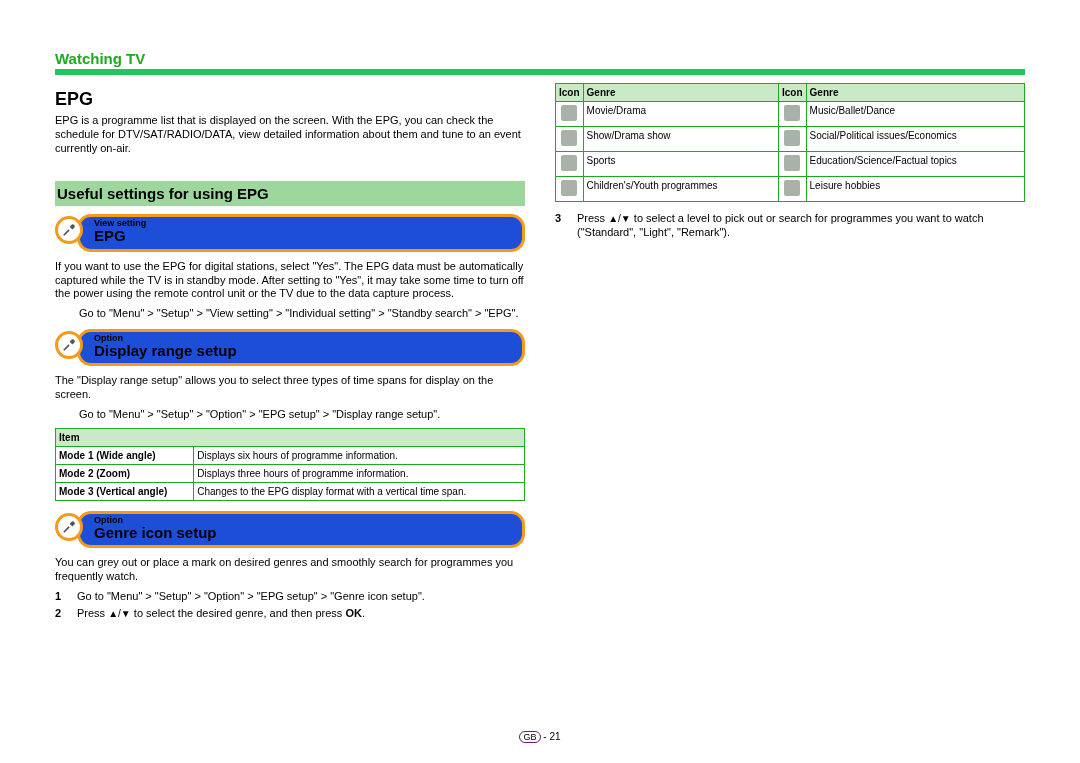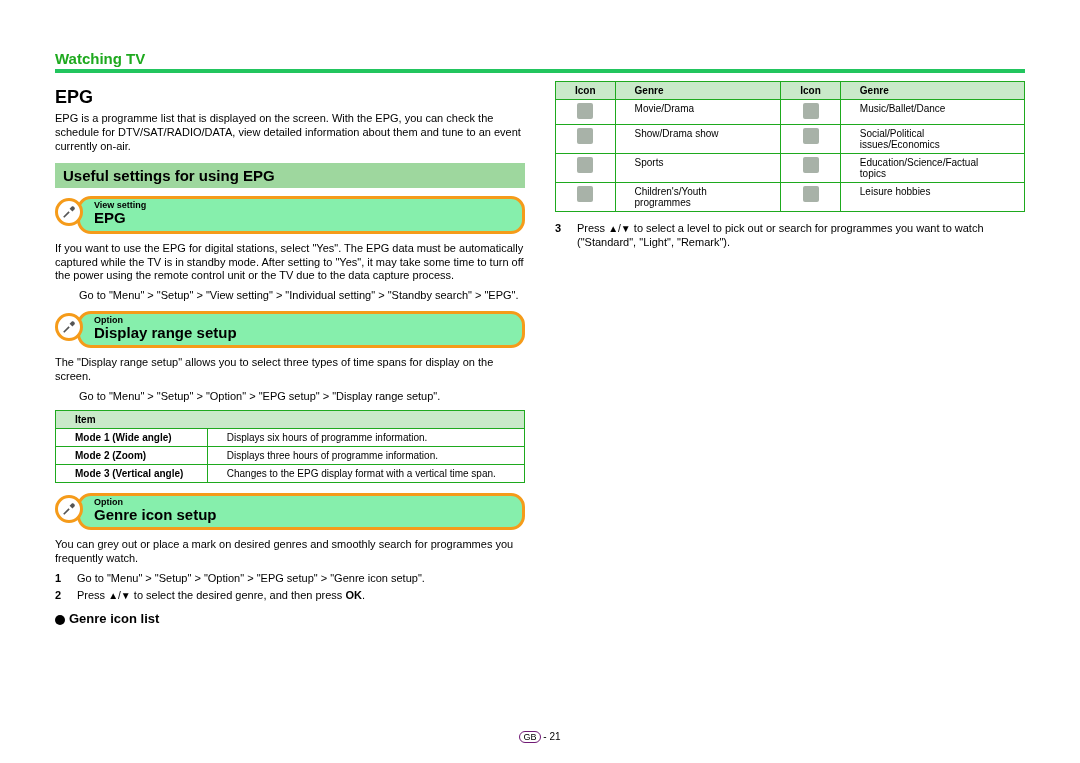--- a/index.html
+++ b/index.html
@@ -6,44 +6,44 @@
   body {
     font-family: Arial, Helvetica, sans-serif;
     font-size: 11px;
     width: 1080px;
     height: 763px;
     background: #fff;
     color: #000;
     padding: 50px 55px 30px 55px;
     position: relative;
   }
-  .page-header { color: #1ea91e; font-weight: bold; font-size: 15px; border-bottom: 4px solid #22c55e; padding-bottom: 2px; margin-bottom: 8px; }
+  .page-header { color: #1ea91e; font-weight: bold; font-size: 15px; border-bottom: 6px solid #22c55e; padding-bottom: 2px; margin-bottom: 8px; }
   .section-title { font-weight: bold; font-size: 18px; margin: 6px 0 4px 0; }
   .content { column-count: 2; column-gap: 30px; column-fill: auto; height: 600px; }
   .content > * { break-inside: avoid; }
   p { margin-bottom: 6px; line-height: 1.25; }
-  .green-bar { background: #9ed79e; color: #000; font-weight: bold; font-size: 15px; padding: 4px 8px; margin: 10px 0 6px 0; }
+  .green-bar { background: #9ed79e; color: #000; font-weight: bold; font-size: 15px; padding: 4px 2px; margin: 26px 0 6px 0; }
   .pill-row { position: relative; margin: 8px 0; }
   .pill-icon {
     width: 28px; height: 28px; border-radius: 50%; background: #fff; border: 3px solid #f59b1a;
     display: inline-flex; align-items: center; justify-content: center; position: absolute; left: 0; top: 2px;
   }
   .pill-box {
     margin-left: 22px; border: 3px solid #f59b1a; border-radius: 14px; padding: 2px 10px 4px 14px;
-    background: #86efac; min-height: 30px;
+    background: #1d4ed8; min-height: 30px;
   }
   .pill-super { font-size: 9px; font-weight: bold; line-height: 1; }
   .pill-title { font-size: 15px; font-weight: bold; line-height: 1.1; }
   .indent { margin-left: 24px; }
   .step-list { margin: 4px 0 6px 0; }
   .step { display: flex; gap: 8px; margin-bottom: 4px; }
   .step-num { font-weight: bold; width: 14px; flex: 0 0 14px; }
   .step-text { flex: 1; line-height: 1.25; }
   table { border-collapse: collapse; width: 100%; margin: 6px 0 10px 0; }
-  th, td { border: 1px solid #1ea91e; padding: 3px 19px; font-size: 10px; text-align: left; vertical-align: top; }
+  th, td { border: 1px solid #1ea91e; padding: 3px 3px; font-size: 10px; text-align: left; vertical-align: top; }
   th { background: #c9e9c9; font-weight: bold; }
   td.bold { font-weight: bold; }
   .icon-cell { width: 26px; text-align: center; }
   .icon-box { width: 16px; height: 16px; background: #a8b2a8; display: inline-block; border-radius: 2px; }
   .bullet-heading { font-weight: bold; font-size: 13px; margin: 8px 0 4px 0; }
   .bullet-heading .dot { display: inline-block; width: 10px; height: 10px; background: #000; border-radius: 50%; margin-right: 4px; vertical-align: middle; }
   .arrows { display: inline-block; font-size: 10px; }
   .footer { position: absolute; bottom: 20px; width: 100%; left: 0; text-align: center; font-size: 10px; }
   .footer-circle { display: inline-block; border: 1px solid #701a75; border-radius: 7px; padding: 0 3px; font-size: 9px; }
   .wrench { width: 14px; height: 14px; }
@@ -128,21 +128,20 @@
     <div class="step">
         <div class="step-num">1</div>
         <div class="step-text">Go to "Menu" &gt; "Setup" &gt; "Option" &gt; "EPG setup" &gt; "Genre icon setup".</div>
       </div>
     <div class="step">
         <div class="step-num">2</div>
         <div class="step-text"><span>Press </span><span class="arrows">▲/▼</span><span> to select the desired genre, and then press </span><b>OK</b><span>.</span></div>
       </div>
   </div>
 
-  <div class="bullet-heading"><span class="dot"></span><span>Genre icon list</span></div>
 
   <table>
     <tbody>
         <tr>
       <th class="icon-cell">Icon</th>
       <th>Genre</th>
       <th class="icon-cell">Icon</th>
       <th>Genre</th>
     </tr>
     <tr>

